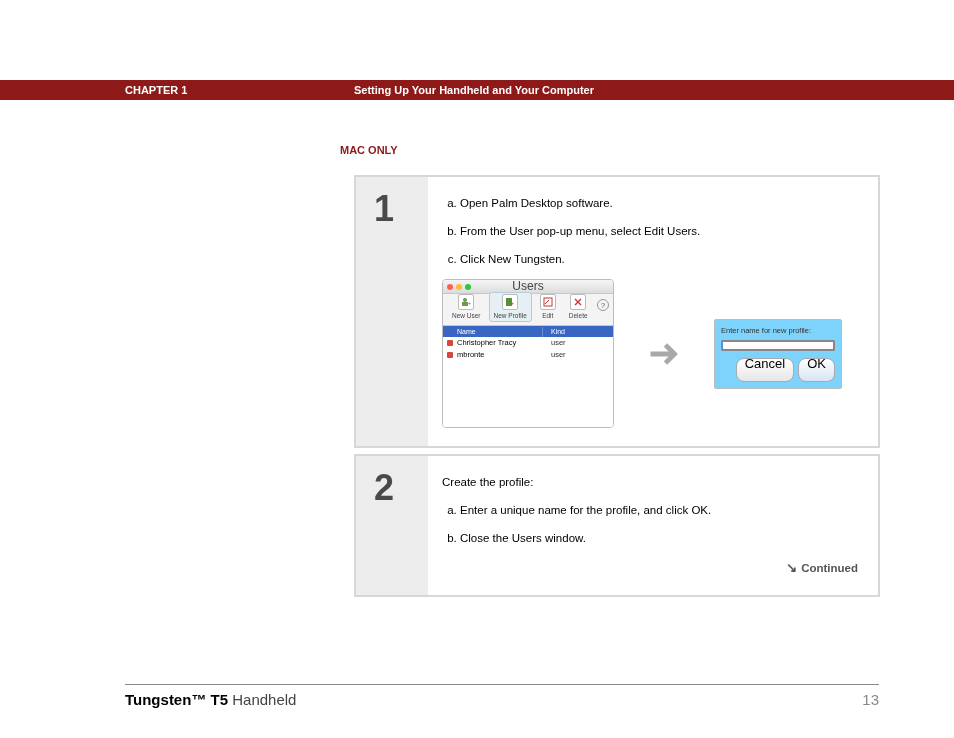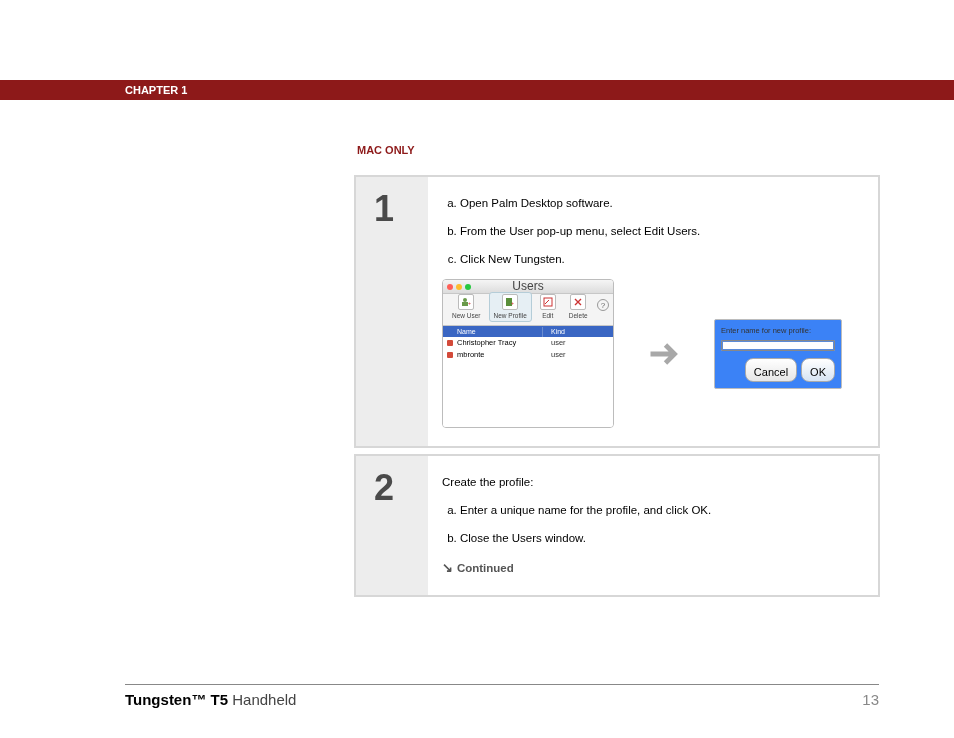--- a/index.html
+++ b/index.html
@@ -22,21 +22,21 @@
     align-items: center;
     color: #fff;
     font-size: 11px;
     font-weight: bold;
   }
   .header-band .chapter { position: absolute; left: 125px; }
   .header-band .title   { position: absolute; left: 354px; }
   .mac-only {
     position: absolute;
     top: 144px;
-    left: 357px;
+    left: 340px;
     color: #8d1919;
     font-weight: bold;
     font-size: 11px;
   }
   .steps-area {
     position: absolute;
     top: 175px;
     left: 354px;
     width: 526px;
   }
@@ -62,21 +62,21 @@
     padding: 18px 20px 18px 14px;
     font-size: 11.5px;
     line-height: 1.4;
   }
   .step-body .lead { margin-bottom: 12px; }
   .step-body ol {
     list-style: lower-alpha;
     padding-left: 18px;
   }
   .step-body ol li { margin-bottom: 12px; }
-  .continued { font-weight: bold; color: #555; margin-top: 2px; }
+  .continued { font-weight: bold; color: #555; margin-top: 2px; text-align: right; }
   .continued .arrow { display:inline-block; transform: rotate(0deg); font-size: 13px; margin-right:4px; color:#555;}
   
   .gfx-row {
     display: flex;
     align-items: center;
     gap: 30px;
     margin-top: 6px;
   }
   
   .users-win {
@@ -173,43 +173,43 @@
   .big-arrow {
     width:40px; height:40px;
     display:flex; align-items:center; justify-content:center;
     color:#a8a8a8;
   }
   .big-arrow svg { width:36px; height:36px; }
   
   .profile-dlg {
     width:128px;
     border:1px solid #bcbcbc;
-    background:#3b82f6;
+    background:#7dd3fc;
     font-size:7.5px;
     padding:6px 6px 6px 6px;
     border-radius:2px;
   }
   .profile-dlg .lbl { margin-bottom:4px; color:#333; font-size:7.5px;}
   .profile-dlg .field {
     border:1px solid #888;
     background:#fff;
     height:11px;
     border-radius:1px;
     box-shadow: 0 0 0 1px #5b8bd9 inset;
     margin-bottom:7px;
   }
   .profile-dlg .btns { display:flex; justify-content:flex-end; gap:4px; }
   .mac-btn {
     border:1px solid #aaa;
     border-radius:8px;
-    padding:8px 8px;
+    padding:0 8px;
     height:24px;
     line-height:10px;
     background:linear-gradient(#fff,#e6e6e6);
-    font-size:11px;
+    font-size:13px;
   }
   .mac-btn.primary { background:linear-gradient(#fff,#d7e4f3); }
   
   .footer {
     position:absolute;
     bottom:30px;
     left:125px;
     right:75px;
     border-top:1px solid #888;
     padding-top:6px;
@@ -219,20 +219,21 @@
     color:#888;
   }
   .footer .brand { color:#444; }
   .footer .brand b { color:#000; font-weight:bold; }
 </style>
 </head>
 <body>
 
 <div class="header-band">
   <span class="chapter">CHAPTER 1</span>
+  <span class="title">Setting Up Your Handheld and Your Computer</span>
 </div>
 
 <div class="mac-only">MAC ONLY</div>
 
 <div class="steps-area">
 
   <div class="step-box">
     <div class="step-num-col">1</div>
     <div class="step-body">
       <ol>

